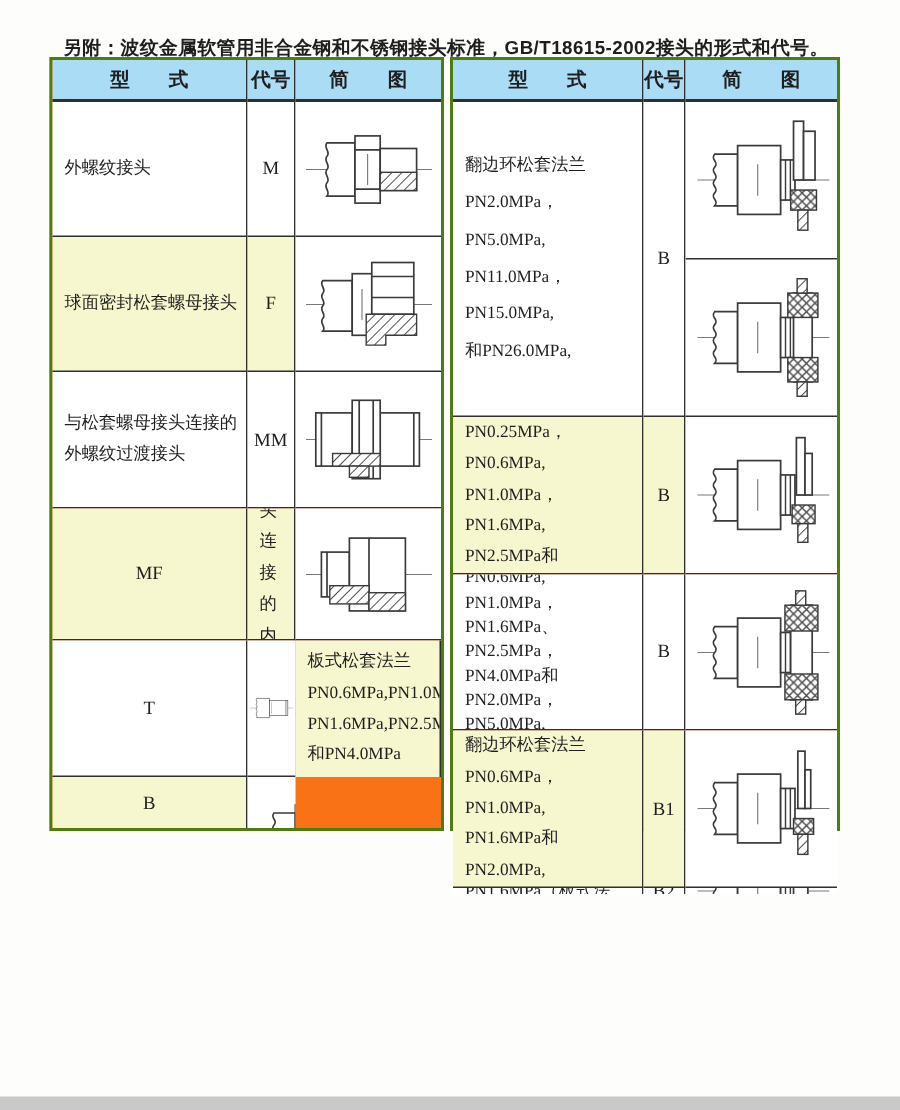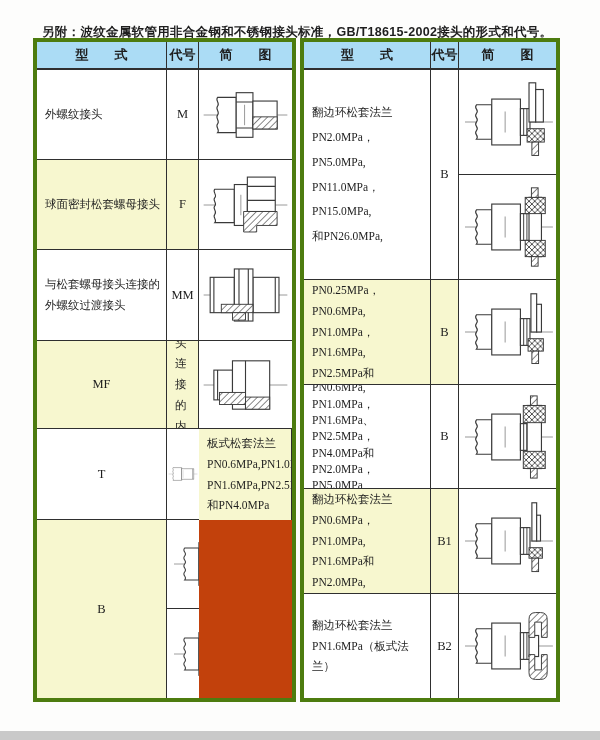--- a/index.html
+++ b/index.html
@@ -1,21 +1,21 @@
 <!DOCTYPE html>
 <html><head>
 <meta charset="utf-8">
 <style>
   html,body{margin:0;padding:0;background:#fff;}
   .page{position:relative;width:600px;height:740px;background:#fdfdfc;overflow:hidden;
         font-family:"Liberation Serif","DejaVu Serif",serif;color:#1e1e1e;}
   .title{position:absolute;left:30px;top:24px;font-family:"Liberation Sans","DejaVu Sans",sans-serif;
          font-weight:bold;font-size:12.5px;letter-spacing:.3px;white-space:nowrap;margin-left:12px;}
-  .tbl{position:absolute;top:38px;height:664px;display:grid;border:4px solid #4d7c0f;
-       background:#c2410c;box-sizing:border-box;}
+  .tbl{position:absolute;top:38px;height:516px;display:grid;border:2px solid #4d7c0f;
+       background:#f97316;box-sizing:border-box;}
   .lt{left:33px;width:263px;grid-template-columns:130px 32px 1fr;
       grid-template-rows:28px 90px 90px 91px 88px 91px auto;}
   .rt{left:300px;width:260px;grid-template-columns:127px 28px 1fr;
       grid-template-rows:28px 210px 105px 104px 105px auto;}
   .cell{box-sizing:border-box;overflow:hidden;background:#fff;}
   .br{border-right:1.5px solid #2f2f2f;}
   .bb{border-bottom:1.5px solid #2f2f2f;}
   .hdr{background:#abdcf5;display:flex;align-items:center;justify-content:center;
        font-weight:bold;font-size:13px;border-bottom:2px solid #2f2f2f;}
   .type{display:flex;flex-direction:column;justify-content:center;

